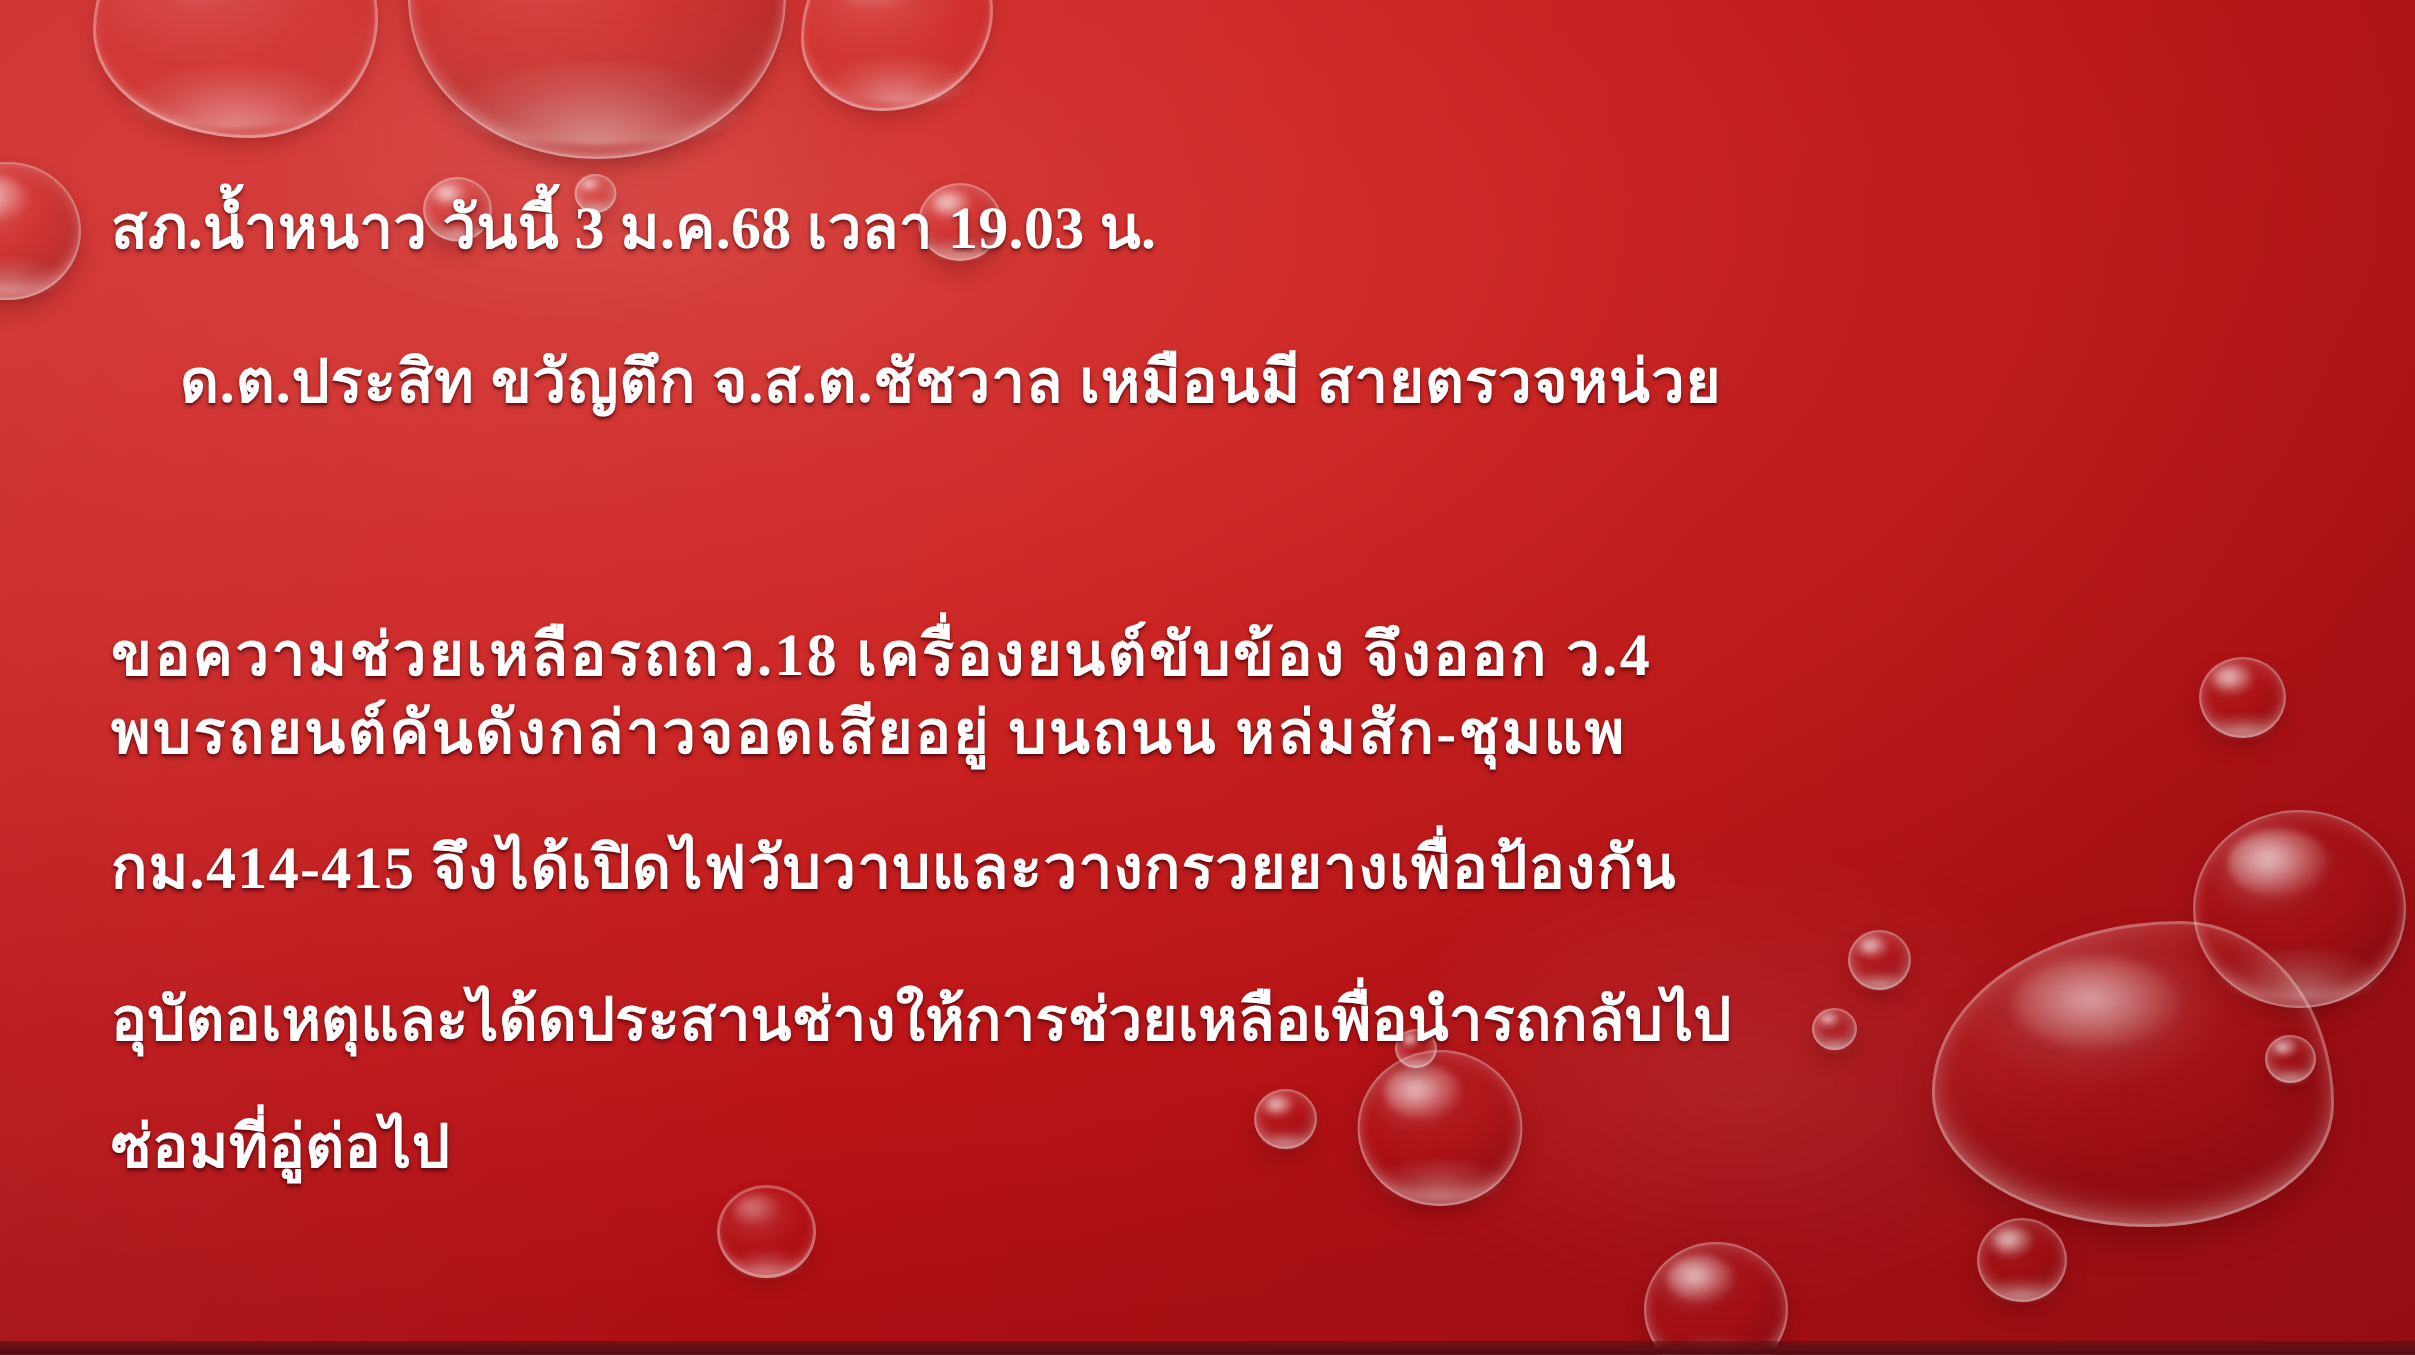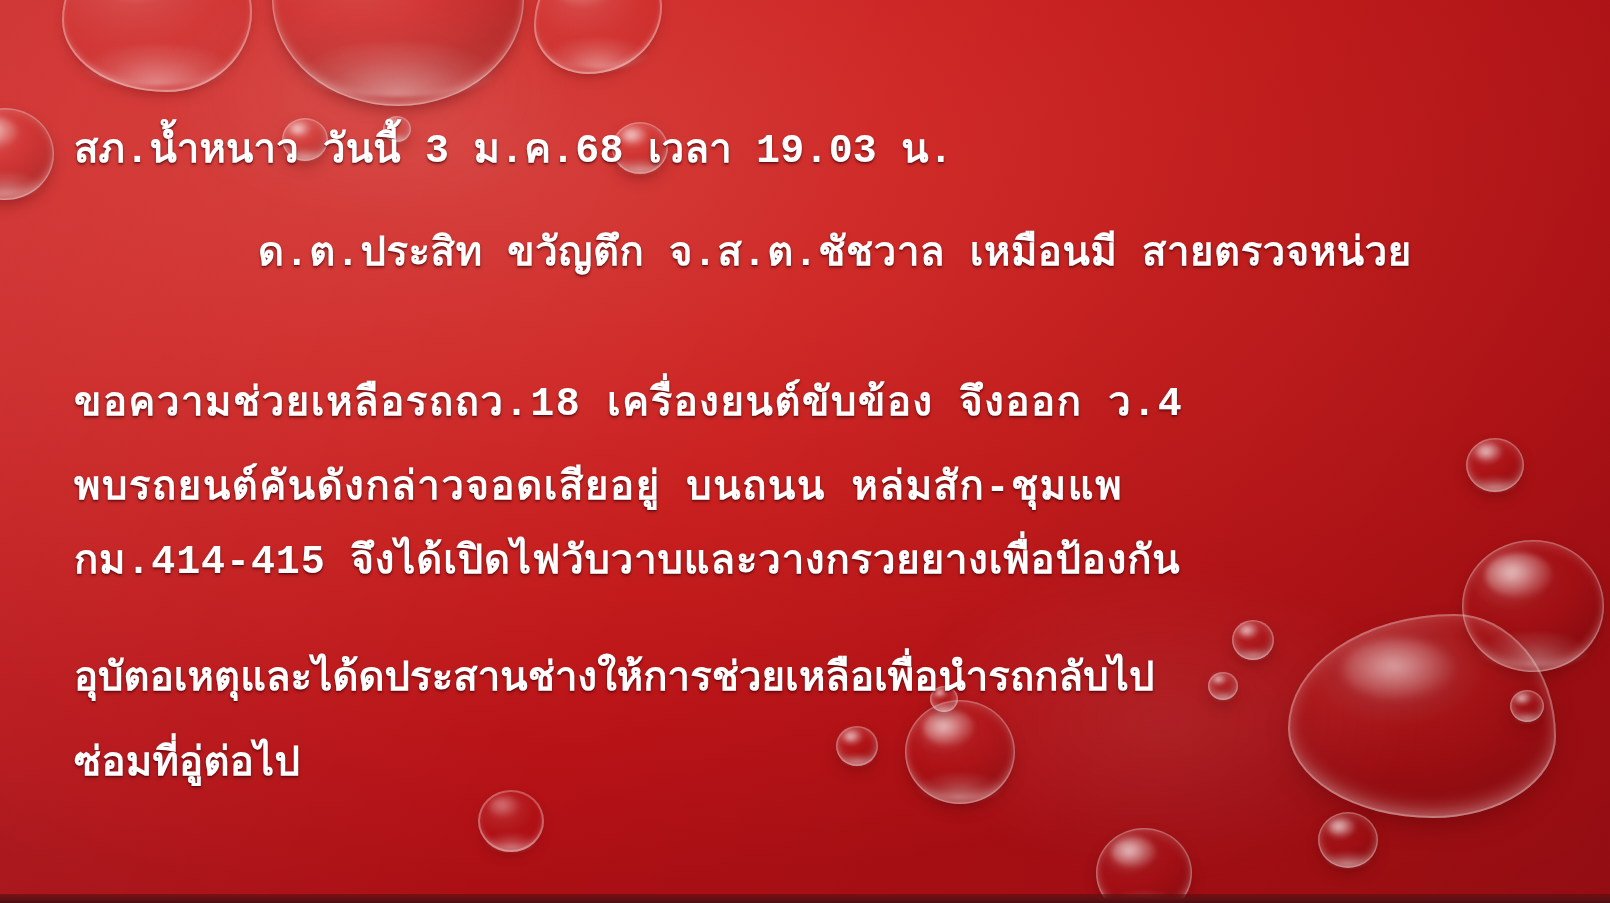--- a/index.html
+++ b/index.html
@@ -8,21 +8,21 @@
     padding: 0;
     background: #1a1a1a;
   }
   * { box-sizing: border-box; }
 
   .slide {
     position: relative;
     width: 1610px;
     height: 903px;
     overflow: hidden;
-    font-family: Liberation Mono, monospace;
+    font-family: Liberation Serif, serif;
     background: #c4161c;
   }
 
   
   .bg-base {
     position: absolute;
     inset: 0;
     background:
       radial-gradient(ellipse 95% 80% at 30% 18%,
         #d43a36 0%,
@@ -177,25 +177,25 @@
   }
   .line.title {
     top: 125px;
     font-size: 40px;
     line-height: 54px;
   }
   .line.body {
     font-size: 40px;
     line-height: 54px;
   }
-  .line.b1 { top: 228px; padding-left: 120px; letter-spacing: 0.6px; text-align: center; }
+  .line.b1 { top: 228px; padding-left: 120px; letter-spacing: 0.6px; }
   .line.b2 { top: 313px; letter-spacing: 0.4px; }
-  .line.b3 { top: 378px; letter-spacing: 1.6px; }
+  .line.b3 { top: 410px; letter-spacing: 1.6px; }
   .line.b4 { top: 462px; letter-spacing: 1.6px; }
-  .line.b5 { top: 536px; letter-spacing: 0.9px; }
+  .line.b5 { top: 552px; letter-spacing: 0.9px; }
   .line.b6 { top: 653px; letter-spacing: 0.1px; }
   .line.b7 { top: 738px; letter-spacing: 0.3px; }
 </style>
 </head>
 <body>
 
 <div class="slide">
 
   <div class="bg-base"></div>
   <div class="bg-sheen"></div>

